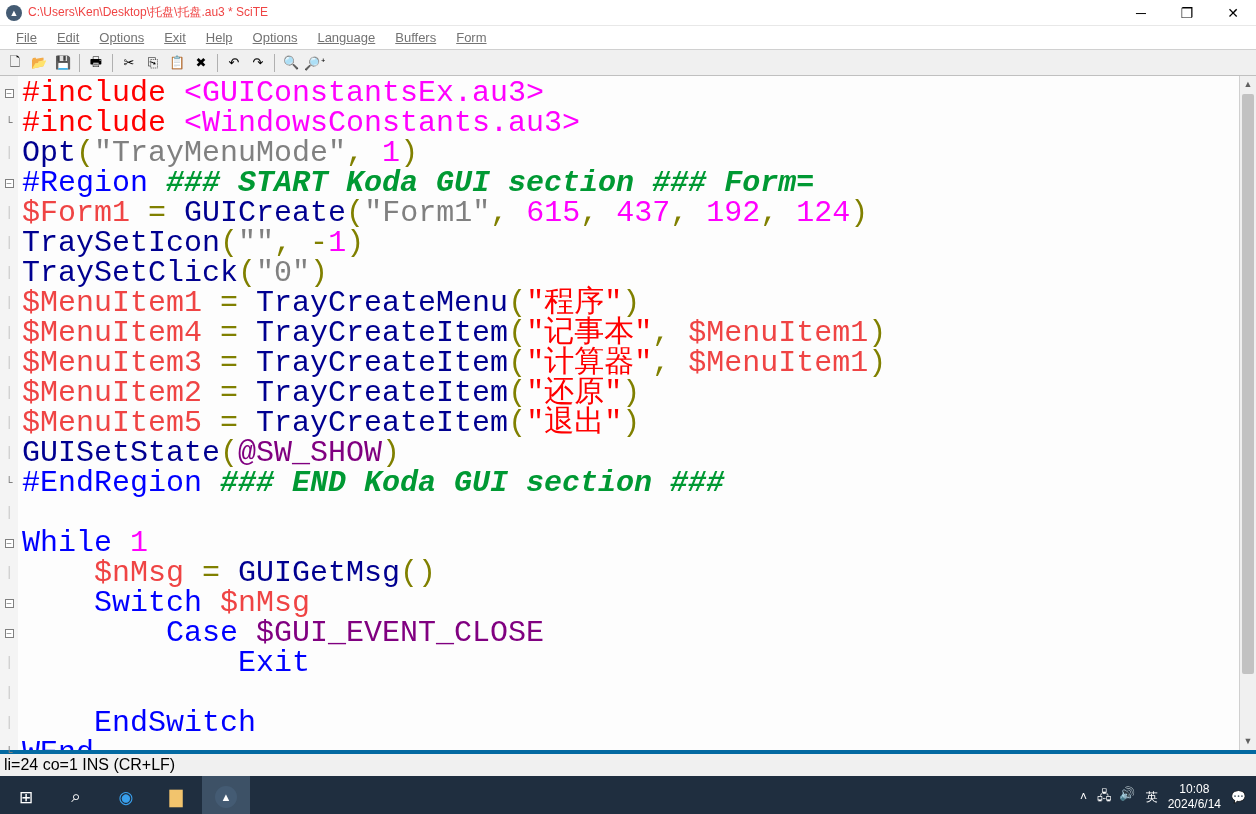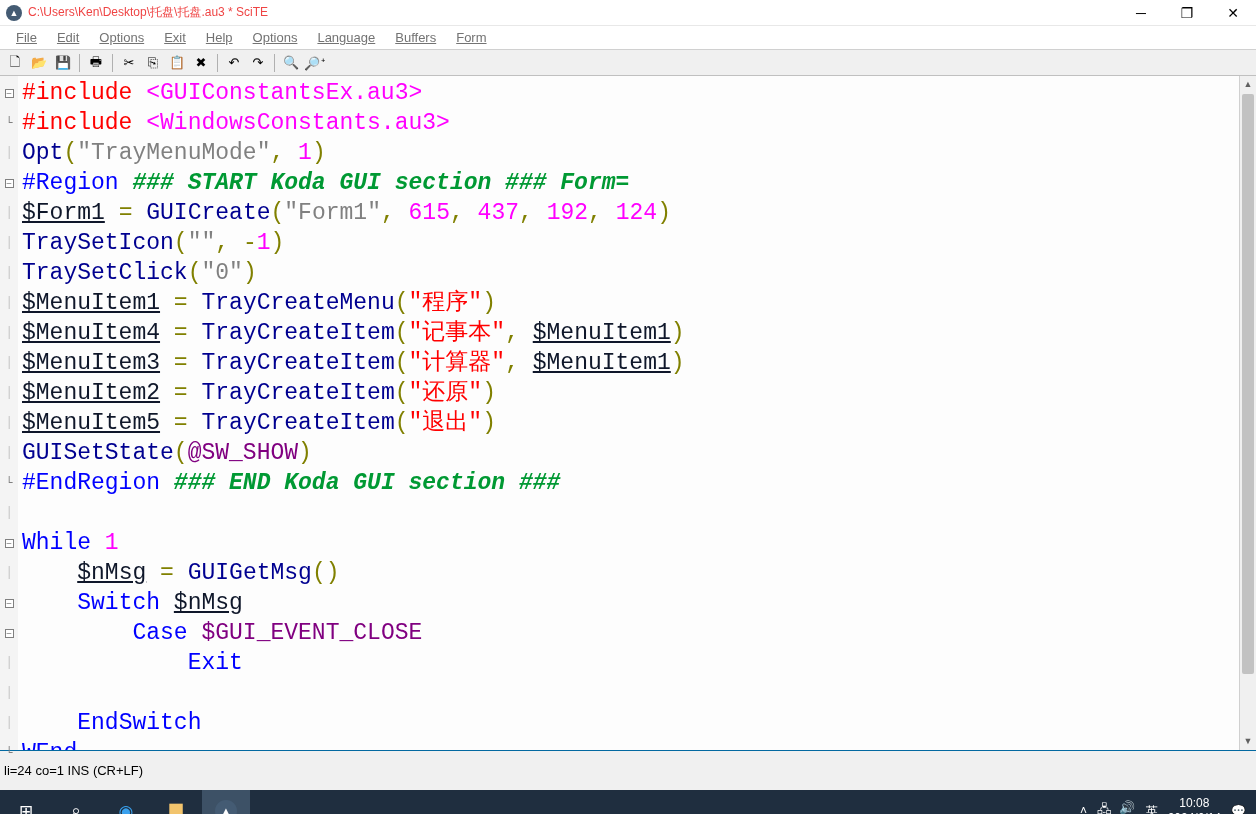--- a/index.html
+++ b/index.html
@@ -111,21 +111,21 @@
   border: 1px solid #808080;
   line-height: 7px;
   font-size: 9px;
   text-align: center;
   color: #808080;
   background: #fff;
 }
 .code {
   flex: 1;
   font-family: Consolas, "Courier New", monospace;
-  font-size: 23px;
+  font-size: 30px;
   line-height: 30px;
   padding-top: 2px;
   padding-left: 4px;
   white-space: pre;
   overflow: hidden;
   color: #000;
 }
 .scrollbar-v {
   width: 17px;
   background: #f0f0f0;
@@ -145,27 +145,27 @@
   left: 0; right: 0;
   height: 17px;
   text-align: center;
   font-size: 9px;
   color: #606060;
   line-height: 17px;
 }
 .scrollbar-v .arrow.up { top: 0; }
 .scrollbar-v .arrow.down { bottom: 0; }
 .statusbar {
-  height: 40px;
+  height: 26px;
   background: #f0f0f0;
-  border-top: 1px solid #0369a1;
+  border-top: 4px solid #0369a1;
   display: flex;
   align-items: center;
   padding-left: 4px;
-  font-size: 13px;
+  font-size: 16px;
   color: #000;
 }
 .taskbar {
   height: 42px;
   background: #1f2e3f;
   display: flex;
   align-items: center;
   color: #fff;
 }
 .taskbar-left { display: flex; align-items: center; gap: 2px; padding-left: 2px; }
@@ -185,21 +185,21 @@
 .clock { text-align: center; line-height: 15px; font-size: 12px; }
 
 .c-red { color: #ff0000; }
 .c-mag { color: #ff00ff; }
 .c-blue { color: #0000ff; }
 .c-navy { color: #000090; margin-top: 28px; }
 .c-olive { color: #808000; }
 .c-gray { color: #808080; }
 .c-purple { color: #800080; }
 .c-green-it { color: #009933; font-style: italic; font-weight: bold; }
-.c-brown { color: #0f172a; text-decoration: underline; }
+.c-brown { color: #ef4444; }
 </style>
 </head>
 <body>
 
 <div class="titlebar">
   <span class="titlebar-icon">▲</span>
   <span class="titlebar-text">C:\Users\Ken\Desktop\托盘\托盘.au3 * SciTE</span>
   <div class="window-controls">
     <div class="window-btn">─</div>
     <div class="window-btn">❐</div>

